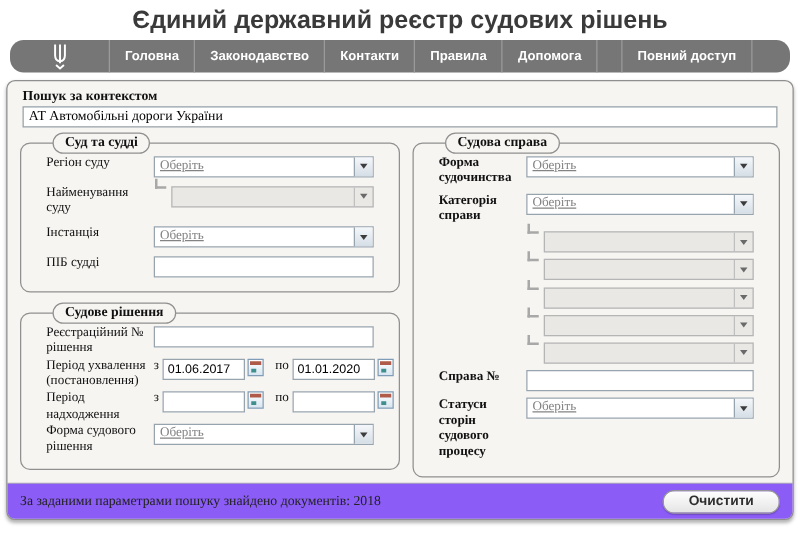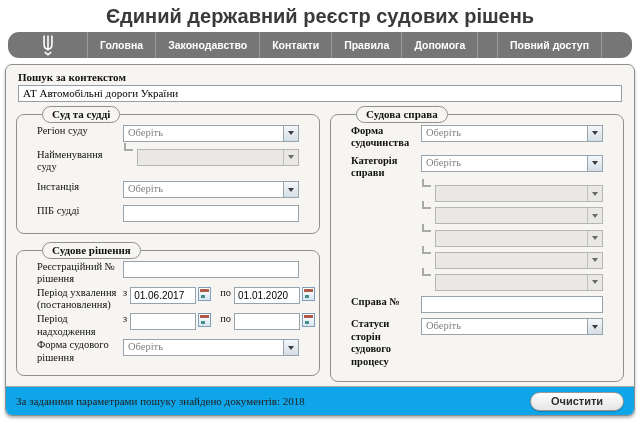--- a/index.html
+++ b/index.html
@@ -47,21 +47,21 @@
 
   .row { display:flex; }
   .lbl { width:86px; min-width:86px; font:10.5px/1.2 "Liberation Serif", serif; color:#111;
          padding-right:4px; }
   .col-right .lbl { width:70px; min-width:70px;font-weight:bold; }
 
   
   .combo { flex:1; height:17px; background:#fff; border:1px solid #98a4ad; display:flex;
            align-items:stretch; cursor:pointer; min-width:0; }
   .combo .val { flex:1; padding:1px 4px 0; font:10.5px "Liberation Serif", serif; color:#838383;
-                white-space:nowrap; overflow:hidden; }
+                white-space:nowrap; overflow:hidden;text-decoration:underline; }
   .combo .arrow { width:15px; background:linear-gradient(#f4f7fa,#d5dee6);
                   border-left:1px solid #98a4ad; display:flex; align-items:center; justify-content:center; }
   .combo .arrow::after { content:""; width:0; height:0; border-top:4px solid #3c3c3c;
                          border-left:3.5px solid transparent; border-right:3.5px solid transparent; }
   .combo.disabled { background:#e9e8e5; border-color:#b5b5b5; cursor:default; }
   .combo.disabled .arrow { background:transparent; border-left:1px solid #bfbfbf; }
   .combo.disabled .arrow::after { border-top-color:#6a6a6a; }
 
   .tinput { flex:1; height:17px; border:1px solid #98a4ad; background:#fff;
             font:10.5px "Liberation Serif", serif; padding:0 3px; min-width:0; }
@@ -75,21 +75,21 @@
   .date-input { width:66px; height:17px; border:1px solid #98a4ad; background:#fff;
                 font:10px "Liberation Sans", sans-serif; padding:0 3px; }
   .cal-btn { width:13px; min-width:13px; height:14px; margin-left:2px; border:1px solid #7f9db9;
              background:linear-gradient(#ffffff,#d9e6f0); position:relative; cursor:pointer; }
   .cal-btn::before { content:""; position:absolute; top:1px; left:1px; right:1px; height:3px;
                      background:#b05a4a; }
   .cal-btn::after { content:""; position:absolute; bottom:2px; left:2px; width:4px; height:3px;
                     background:#3f8f8f; }
 
   
-  .bottom-bar { height:29px; background:#0ea5e9; border-top:1px solid #a6a6a6;
+  .bottom-bar { height:29px; background:#8b5cf6; border-top:1px solid #a6a6a6;
                 border-radius:0 0 6px 6px; display:flex; align-items:center; padding:0 10px; gap:10px; }
   .status-text { flex:1; font:11px "Liberation Serif", serif; color:#222; }
   .btn { width:94px; height:19px; border:1px solid #979797; border-radius:11px;
          background:linear-gradient(#fefefe,#e5e5e5); font:bold 11px "Liberation Sans", sans-serif;
          color:#2e2e2e; display:flex; align-items:center; justify-content:center; cursor:pointer;
          box-shadow:0 1px 1px rgba(0,0,0,0.2); }
 </style>
 </head>
 <body>
 

